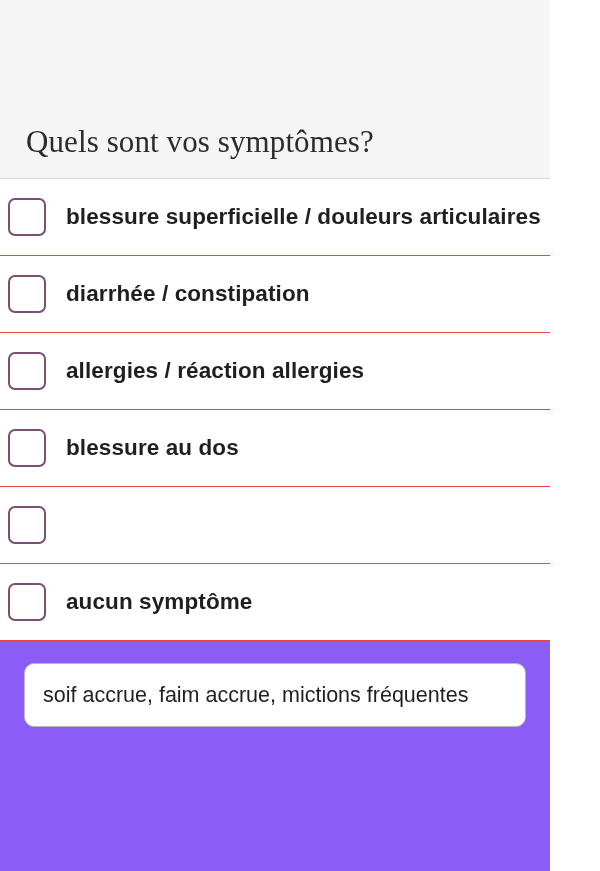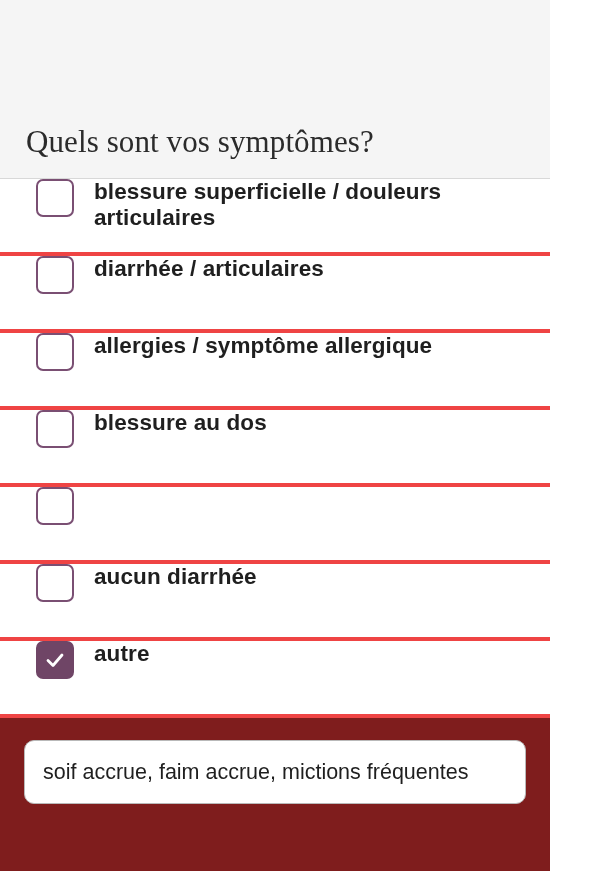--- a/index.html
+++ b/index.html
@@ -10,21 +10,21 @@
     width: 600px;
     height: 871px;
     background: #ffffff;
     font-family: "Liberation Sans", sans-serif;
     overflow: hidden;
   }
   .screen {
     position: relative;
     width: 550px;
     height: 871px;
-    background: #7f1d1d;
+    background: #8b5cf6;
     box-sizing: border-box;
   }
   .header {
     background: #f5f5f5;
     height: 179px;
     box-sizing: border-box;
     display: flex;
     align-items: flex-end;
     padding: 0 0 18px 26px;
     border-bottom: 1px solid #d8d8d8;
@@ -34,25 +34,25 @@
     font-size: 31px;
     color: #2b2b2b;
     line-height: 1.2;
     letter-spacing: 0.1px;
   }
   .options {
     background: #ffffff;
   }
   .option-row {
     display: flex;
-    align-items: flex-start;
+    align-items: center;
     height: 77px;
     box-sizing: border-box;
-    padding-left: 36px;
-    border-bottom: 4px solid #ef4444;
+    padding-left: 8px;
+    border-bottom: 1px solid #ef4444;
     background: #ffffff;
   }
   .checkbox {
     width: 38px;
     height: 38px;
     min-width: 38px;
     border: 2px solid #7a4f73;
     border-radius: 7px;
     box-sizing: border-box;
     background: #ffffff;
@@ -112,59 +112,51 @@
       <div class="checkbox">
         
       </div>
       <div class="option-label">blessure superficielle / douleurs articulaires</div>
     </div>
 
     <div class="option-row">
       <div class="checkbox">
         
       </div>
-      <div class="option-label">diarrhée / articulaires</div>
+      <div class="option-label">diarrhée / constipation</div>
     </div>
 
 
     <div class="option-row">
       <div class="checkbox">
         
       </div>
-      <div class="option-label">allergies / symptôme allergique</div>
+      <div class="option-label">allergies / réaction allergies</div>
     </div>
 
     <div class="option-row">
       <div class="checkbox">
         
       </div>
       <div class="option-label">blessure au dos</div>
     </div>
 
     <div class="option-row">
       <div class="checkbox">
         
       </div>
     </div>
 
     <div class="option-row">
       <div class="checkbox">
         
       </div>
-      <div class="option-label">aucun diarrhée</div>
+      <div class="option-label">aucun symptôme</div>
     </div>
 
-    <div class="option-row">
-      <div class="checkbox checked">
-        <svg class="tick" width="22" height="22" viewBox="0 0 22 22">
-          <path d="M4 11.5 L9 16.5 L18 6" fill="none" stroke="#ffffff" stroke-width="2.8" stroke-linecap="round" stroke-linejoin="round"></path>
-        </svg>
-      </div>
-      <div class="option-label">autre</div>
-    </div>
 
   </div>
 
   <div class="text-input-wrap">
     <input class="text-input" type="text" value="soif accrue, faim accrue, mictions fréquentes" style="">
   </div>
 
 </div>
 
 </body></html>

